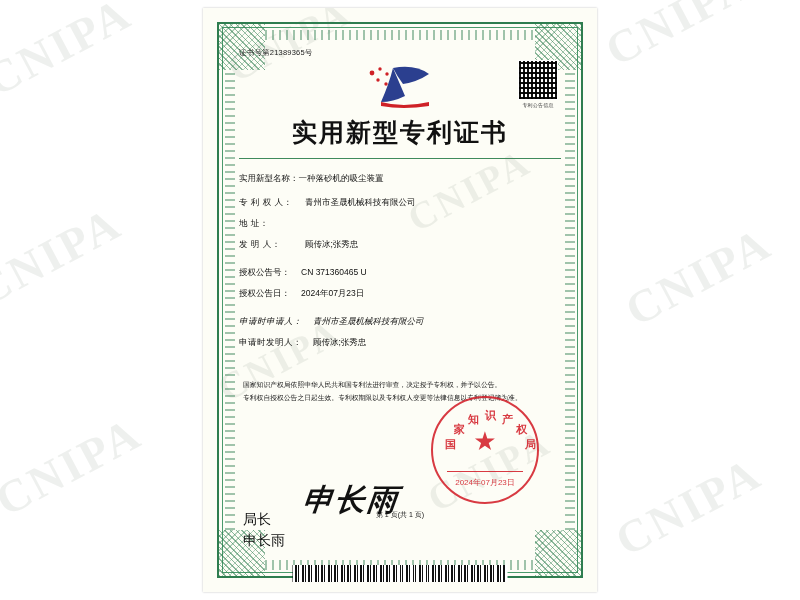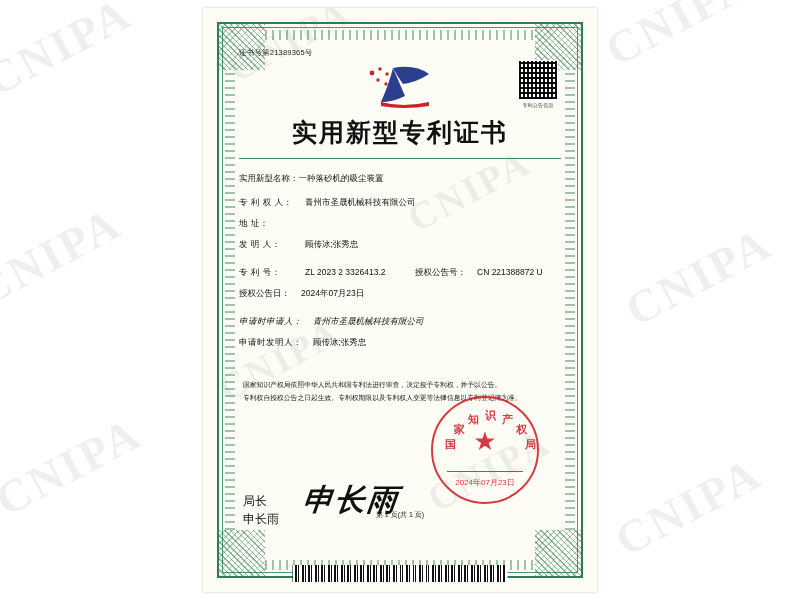--- a/index.html
+++ b/index.html
@@ -188,26 +188,26 @@
     text-align: justify;
     padding: 0 4px;
   }
   .sign-area {
     position: absolute;
     left: 4px;
     bottom: 66px;
     width: 100%;
   }
   .sign-label {
-    font-size: 12px;
+    font-size: 14px;
     color: #111;
     line-height: 1.5;
     position: absolute;
     left: 0;
-    top: 2px;
+    top: 19px;
   }
   .sign-script {
     position: absolute;
     left: 60px;
     top: -10px;
     font-family: "Liberation Serif", serif;
     font-size: 30px;
     font-style: italic;
     font-weight: bold;
     color: #111;
@@ -354,27 +354,23 @@
         <div class="row">
           <div class="lbl">地        址：</div>
         </div>
 
         <div class="row">
           <div class="lbl">发  明  人：</div>
           <div class="val">顾传冰;张秀忠</div>
         </div>
 
         <div class="row two" style="margin-top:16px;">
-          <div class="col first">
-            <div class="lbl">专  利  号：</div>
-            <div class="val">ZL 2023 2 3326413.2</div>
-          </div>
           <div class="col">
             <div class="lbl2">授权公告号：</div>
-            <div class="val">CN 221388872 U</div>
+            <div class="val">CN 371360465 U</div>
           </div>
         </div>
 
         <div class="row two">
           <div class="col">
             <div class="lbl2">授权公告日：</div>
             <div class="val">2024年07月23日</div>
           </div>
         </div>
 

